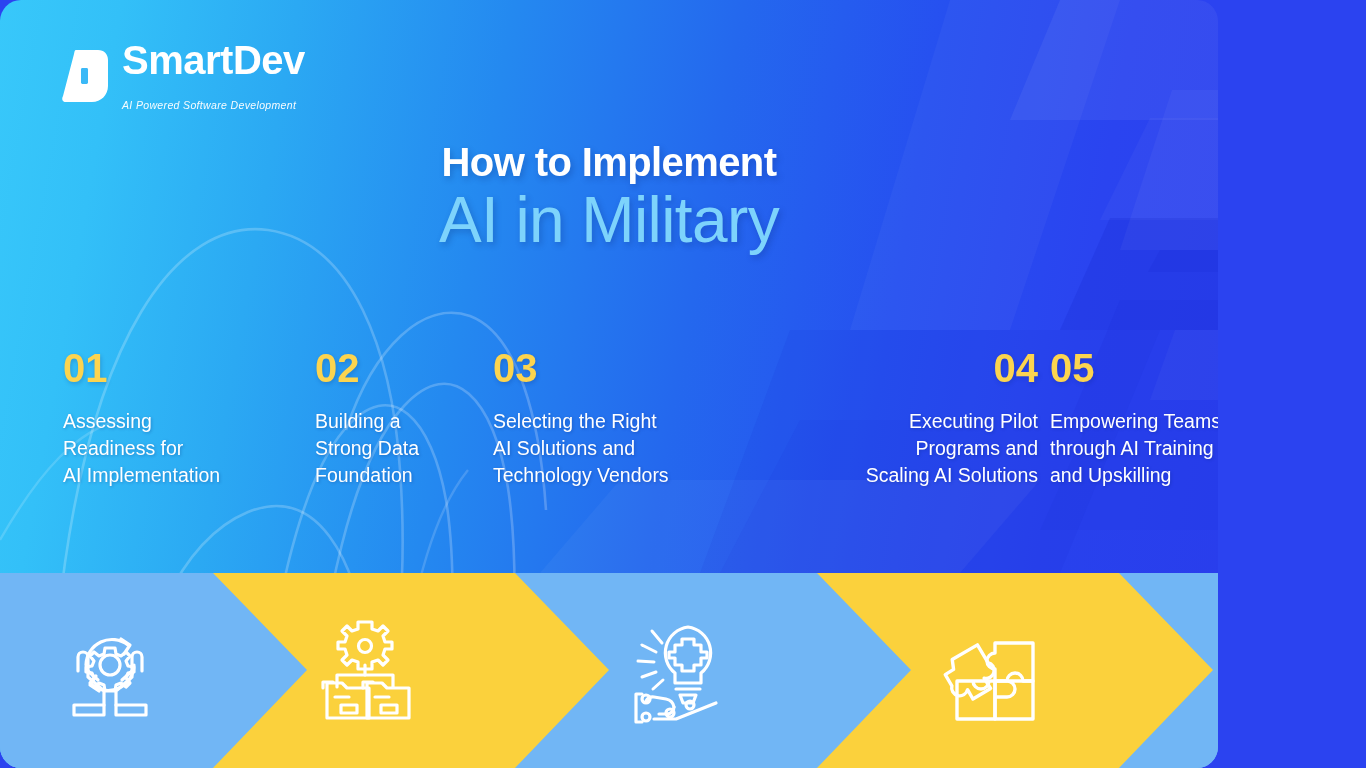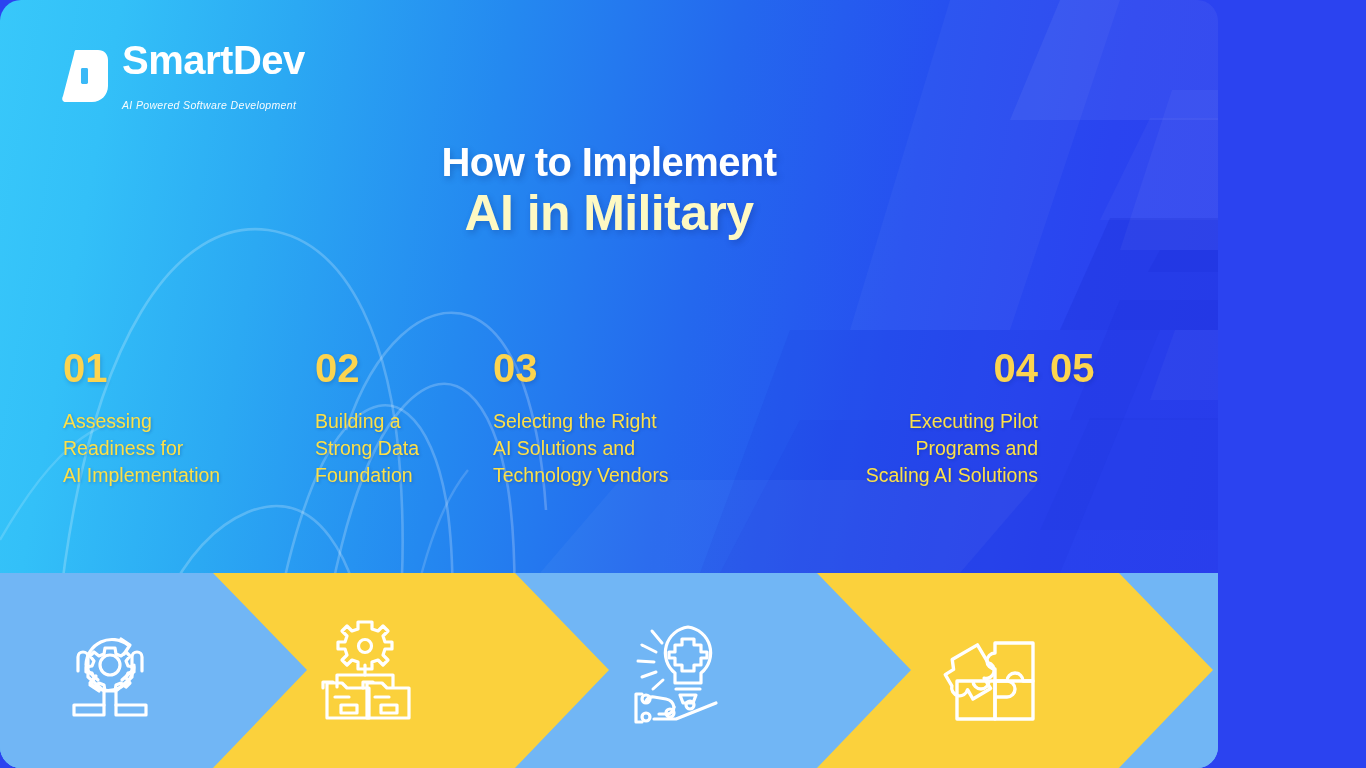--- a/index.html
+++ b/index.html
@@ -75,23 +75,23 @@
   }
   .title-line1 {
     color:#ffffff;
     font-size:40px;
     font-weight:bold;
     letter-spacing:-0.6px;
     line-height:1.12;
     text-shadow:2px 3px 6px rgba(10,40,120,0.28);
   }
   .title-line2 {
-    color:#fef9c3;
-    font-size:50px;
-    font-weight:bold;
+    color:#7dd3fc;
+    font-size:64px;
+    font-weight:normal;
     letter-spacing:-0.6px;
     line-height:1.12;
     text-shadow:2px 3px 6px rgba(10,40,120,0.28);
   }
 
   
   .steps {
     position:absolute;
     left:0; top:348px;
     width:1366px;
@@ -100,21 +100,21 @@
   .step { padding-right:12px; }
   .step-num {
     color:#FCD44F;
     font-size:40px;
     font-weight:bold;
     line-height:1.0;
     letter-spacing:0px;
     text-shadow:1px 2px 4px rgba(10,40,120,0.22);
   }
   .step-title {
-    color:#fde047;
+    color:#ffffff;
     font-size:19.5px;
     line-height:1.39;
     margin-top:20px;
     text-shadow:1px 1px 3px rgba(10,40,120,0.30);
     white-space:pre-line;
   }
 
   
   .band {
     position:absolute;
@@ -206,20 +206,23 @@
 Technology Vendors</div>
     </div>
     <div class="step" style="width:272px;text-align:right;">
       <div class="step-num">04</div>
       <div class="step-title">Executing Pilot
 Programs and
 Scaling AI Solutions</div>
     </div>
     <div class="step" style="width:250px;">
       <div class="step-num">05</div>
+      <div class="step-title">Empowering Teams
+through AI Training
+and Upskilling</div>
     </div>
   </div>
 
   <svg class="band" viewBox="0 0 1366 195" preserveAspectRatio="none">
 
     <rect x="0" y="0" width="1366" height="195" fill="#71B6F5"></rect>
 
     <g>
       <polygon points="185,0 272,0 366,97 272,195 185,195 279,97" fill="#2F55E8"></polygon>
       <polygon points="787,0 874,0 968,97 874,195 787,195 881,97" fill="#2F55E8"></polygon>

